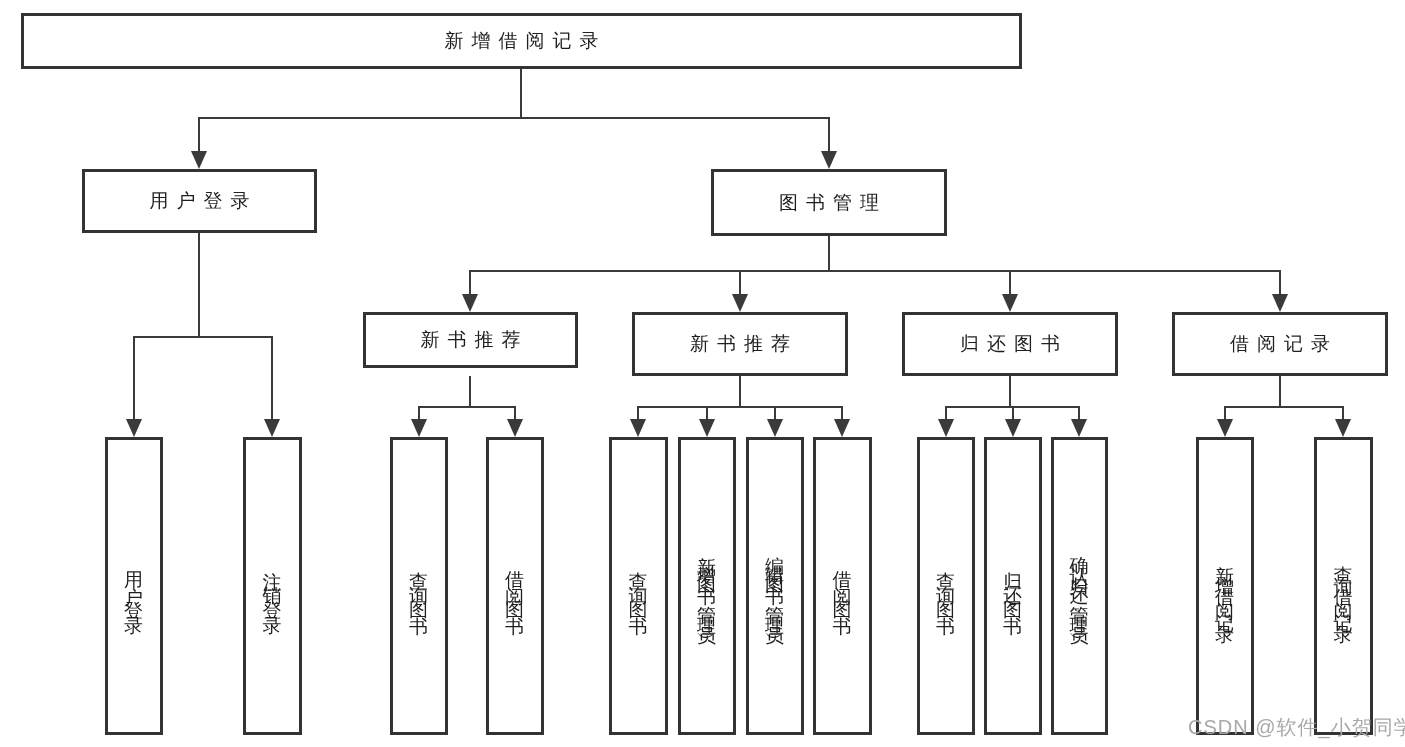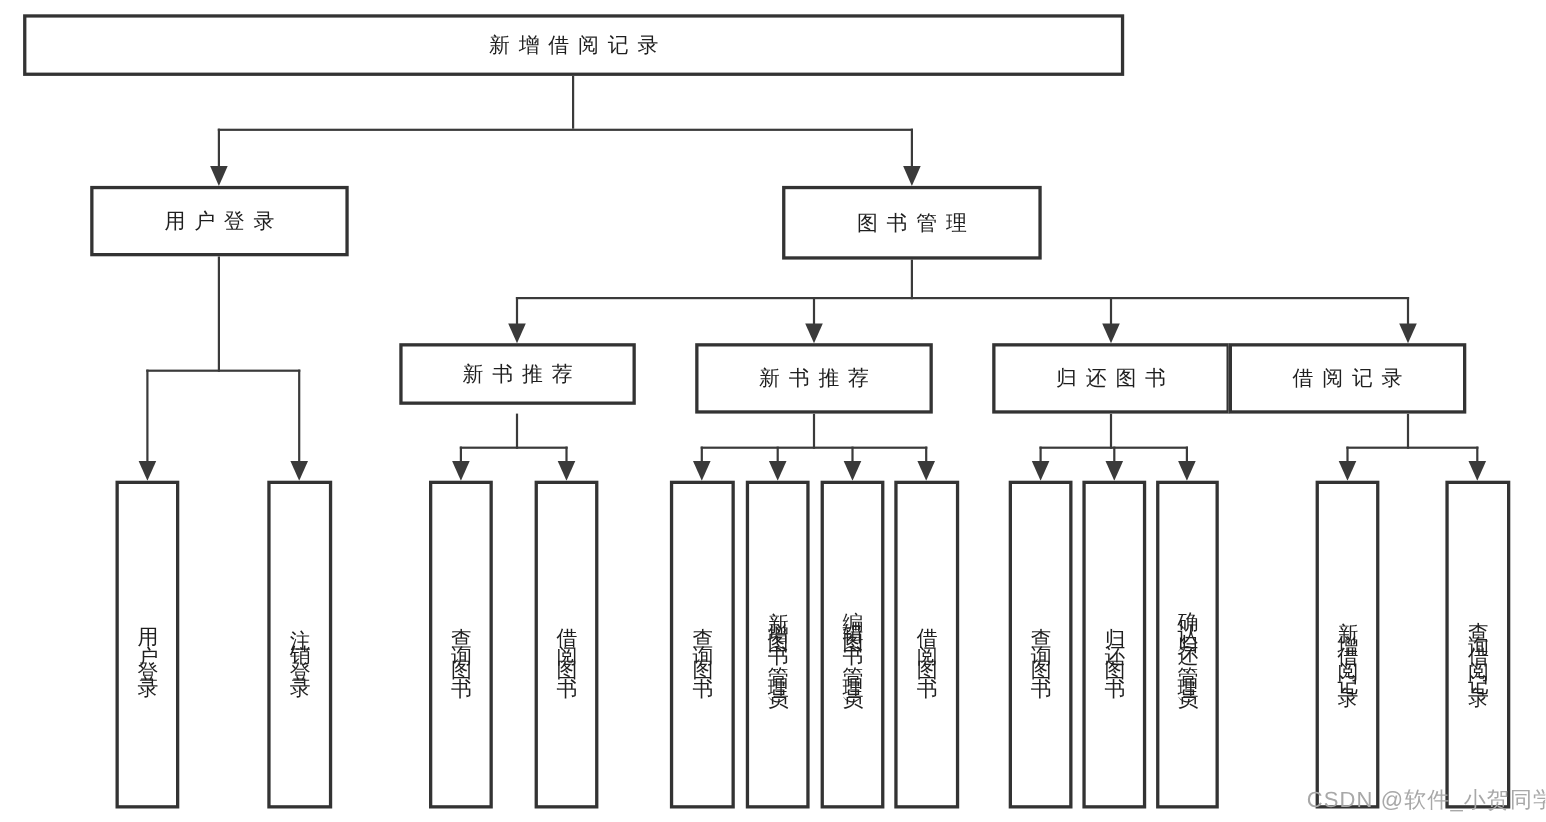--- a/index.html
+++ b/index.html
@@ -162,21 +162,21 @@
 
   <div class="box" style="left:363px;top:312px;width:215px;height:56px">
     <span class="h-label">新书推荐</span>
   </div>
   <div class="box" style="left:632px;top:312px;width:216px;height:64px">
     <span class="h-label">新书推荐</span>
   </div>
   <div class="box" style="left:902px;top:312px;width:216px;height:64px">
     <span class="h-label">归还图书</span>
   </div>
-  <div class="box" style="left:1117px;top:312px;width:216px;height:64px">
+  <div class="box" style="left:1172px;top:312px;width:216px;height:64px">
     <span class="h-label">借阅记录</span>
   </div>
 
   <div class="leaf" style="left:105px;width:58px">
     <span class="v-label sp-wide">用户登录</span>
   </div>
   <div class="leaf" style="left:243px;width:59px">
     <span class="v-label sp-wide">注销登录</span>
   </div>
 

